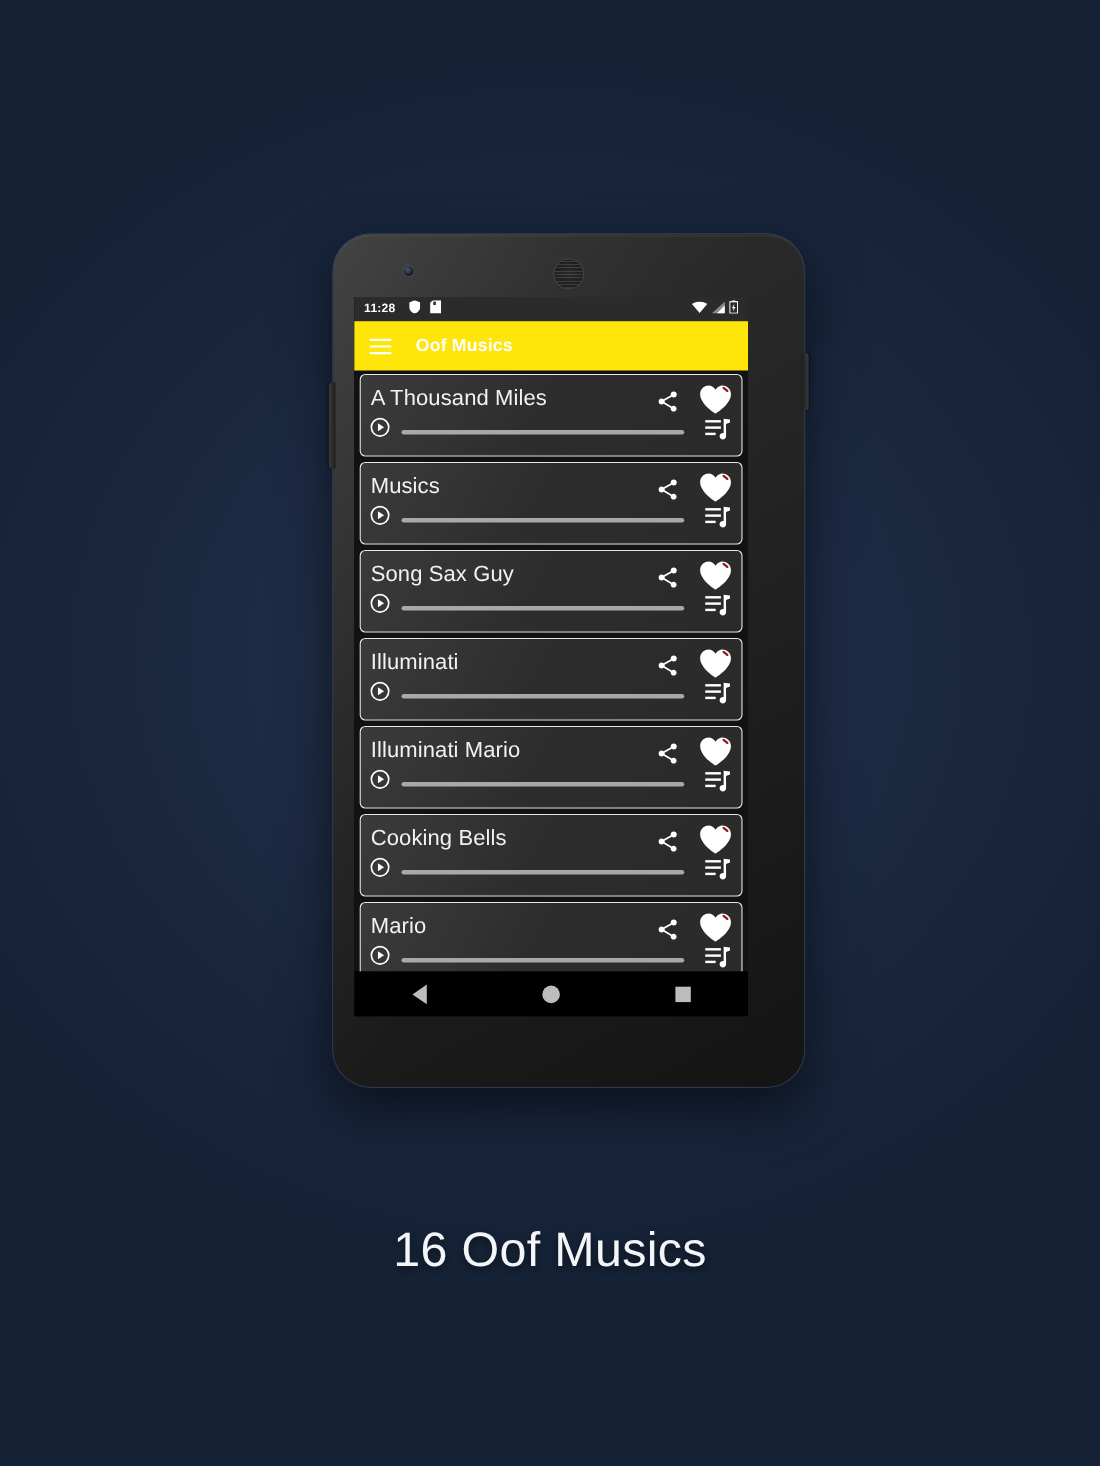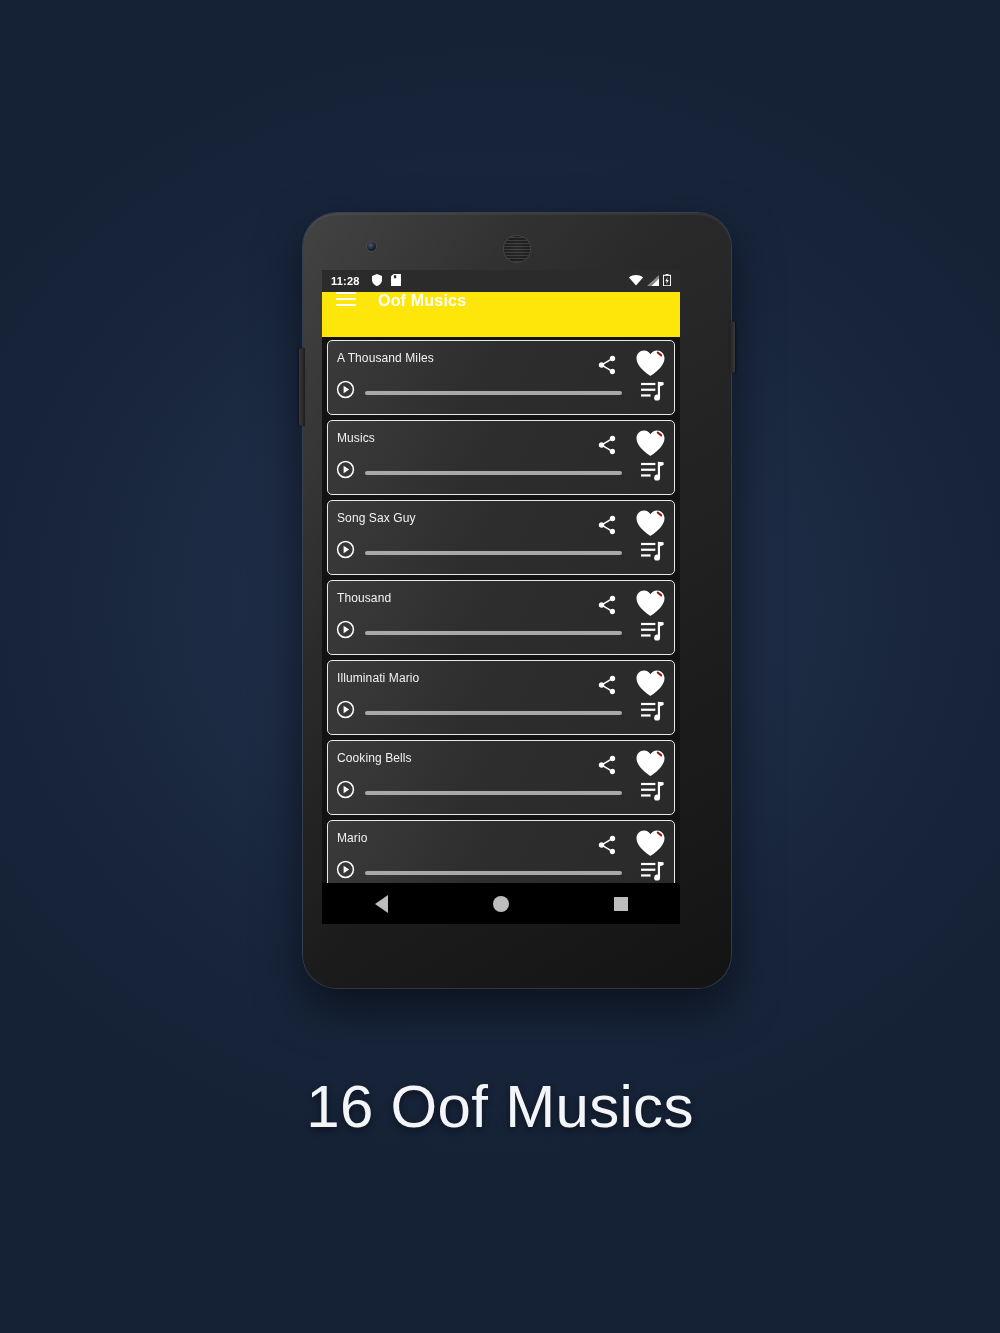--- a/index.html
+++ b/index.html
@@ -77,21 +77,21 @@
     padding:0 9px;
     color:#fff;
   }
   #status-time{ font-size:11px; font-weight:bold; letter-spacing:.2px; }
   .status-left-icons{ display:flex; align-items:center; gap:9px; margin-left:12px; }
   .status-right-icons{ display:flex; align-items:center; gap:4px; margin-left:auto; }
 
   
   #app-bar{
     height:45px;
-    display:flex; 
+    display:flex; align-items:center;
     padding-left:14px;
   }
   #menu-icon{ width:20px; height:14px; display:flex; flex-direction:column; justify-content:space-between; }
   #menu-icon i{ display:block; height:2px; background:#fff; border-radius:1px; }
   #app-title{
     color:#fff; font-size:16px; font-weight:bold;
     margin-left:22px; letter-spacing:.2px;
   }
 
   
@@ -105,21 +105,21 @@
     position:relative;
     height:75px;
     margin-bottom:5px;
     border-radius:5px;
     border:1px solid #e9e9e9;
     background:linear-gradient(118deg,#3a3a3a 0%,#343434 24%,#2d2d2d 45%,#2a2a2a 100%);
     overflow:hidden;
   }
   .song-title{
     position:absolute; left:9px; top:10px;
-    color:#f2f2f2; font-size:12px; letter-spacing:.1px;
+    color:#f2f2f2; font-size:20px; letter-spacing:.1px;
   }
   .share-icon{ position:absolute; right:56px; top:13px; }
   .heart-icon{ position:absolute; right:8px; top:8px; }
   .play-icon{ position:absolute; left:8px; bottom:11px; }
   .seek-bar{
     position:absolute; left:37px; bottom:19px;
     right:52px; height:4px; border-radius:2px;
     background:#a8a8a8;
   }
   .queue-icon{ position:absolute; right:10px; bottom:8px; }
@@ -136,24 +136,24 @@
     border-top:9px solid transparent;
     border-bottom:9px solid transparent;
     border-right:13px solid #bdbdbd;
   }
   #nav-home{ width:16px;height:16px;border-radius:50%;background:#bdbdbd; }
   #nav-recents{ width:14px;height:14px;background:#bdbdbd; }
 
   
   #caption{
     position:absolute;
-    left:0; top:1072px; width:1000px;
+    left:0; top:1112px; width:1000px;
     text-align:center;
     color:#f3f5f8;
-    font-size:60px;
+    font-size:44px;
     font-weight:300;
     letter-spacing:.3px;
     text-shadow:0 3px 7px rgba(0,0,0,.45);
   }
 </style>
 </head>
 <body>
 
 <div id="device-frame">
 
@@ -297,21 +297,21 @@
           <svg width="23" height="21" viewBox="0 0 24 22">
               <rect x="0" y="2" width="15" height="2.3" fill="#fff"></rect>
               <rect x="0" y="8" width="15" height="2.3" fill="#fff"></rect>
               <rect x="0" y="14" width="10" height="2.3" fill="#fff"></rect>
               <path d="M17.6 0.8 V14.4 A3.1 3.1 0 1 0 19.9 17.2 V5.6 L23.6 4.2 V1.4 Z" fill="#fff"></path>
             </svg>
         </span>
       </div>
 
       <div class="song-card">
-        <div class="song-title">Thousand</div>
+        <div class="song-title">Illuminati</div>
         <span class="share-icon">
           <svg width="22" height="22" viewBox="0 0 24 24">
               <path d="M18 16.1c-.8 0-1.5.3-2 .8l-7.1-4.2c.1-.2.1-.5.1-.7s0-.5-.1-.7L16 7.2c.5.5 1.2.8 2 .8 1.7 0 3-1.3 3-3s-1.3-3-3-3-3 1.3-3 3c0 .2 0 .5.1.7L8 9.8c-.5-.5-1.2-.8-2-.8-1.7 0-3 1.3-3 3s1.3 3 3 3c.8 0 1.5-.3 2-.8l7.1 4.2c-.1.2-.1.4-.1.7 0 1.6 1.3 2.9 2.9 2.9s2.9-1.3 2.9-2.9-1.2-3-2.8-3z" fill="#fff"></path>
             </svg>
         </span>
         <span class="heart-icon">
           <svg width="31" height="28" viewBox="0 0 31 28">
               <path d="M15.5 27S1.5 18.6 1.5 9.3C1.5 4.7 5 1.5 9 1.5c2.8 0 5.1 1.6 6.5 3.8 1.4-2.2 3.7-3.8 6.5-3.8 4 0 7.5 3.2 7.5 7.8C29.5 18.6 15.5 27 15.5 27z" fill="#fff"></path>
               <path d="M22.8 3.6 L26.2 6.4" stroke="#8c1c1c" stroke-width="2.1" stroke-linecap="round"></path>
             </svg>

